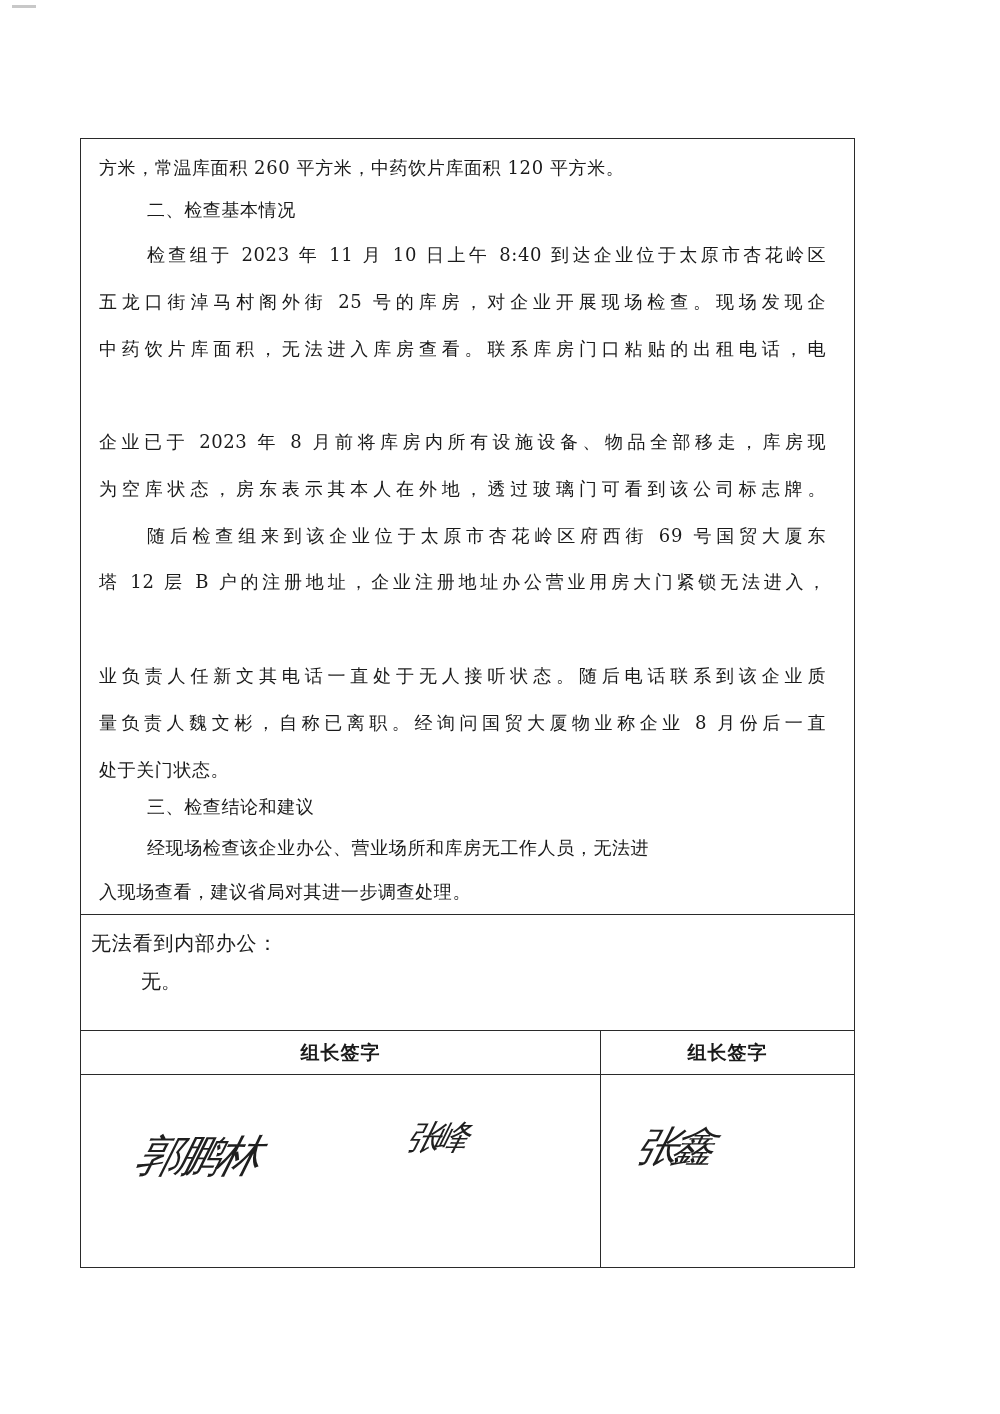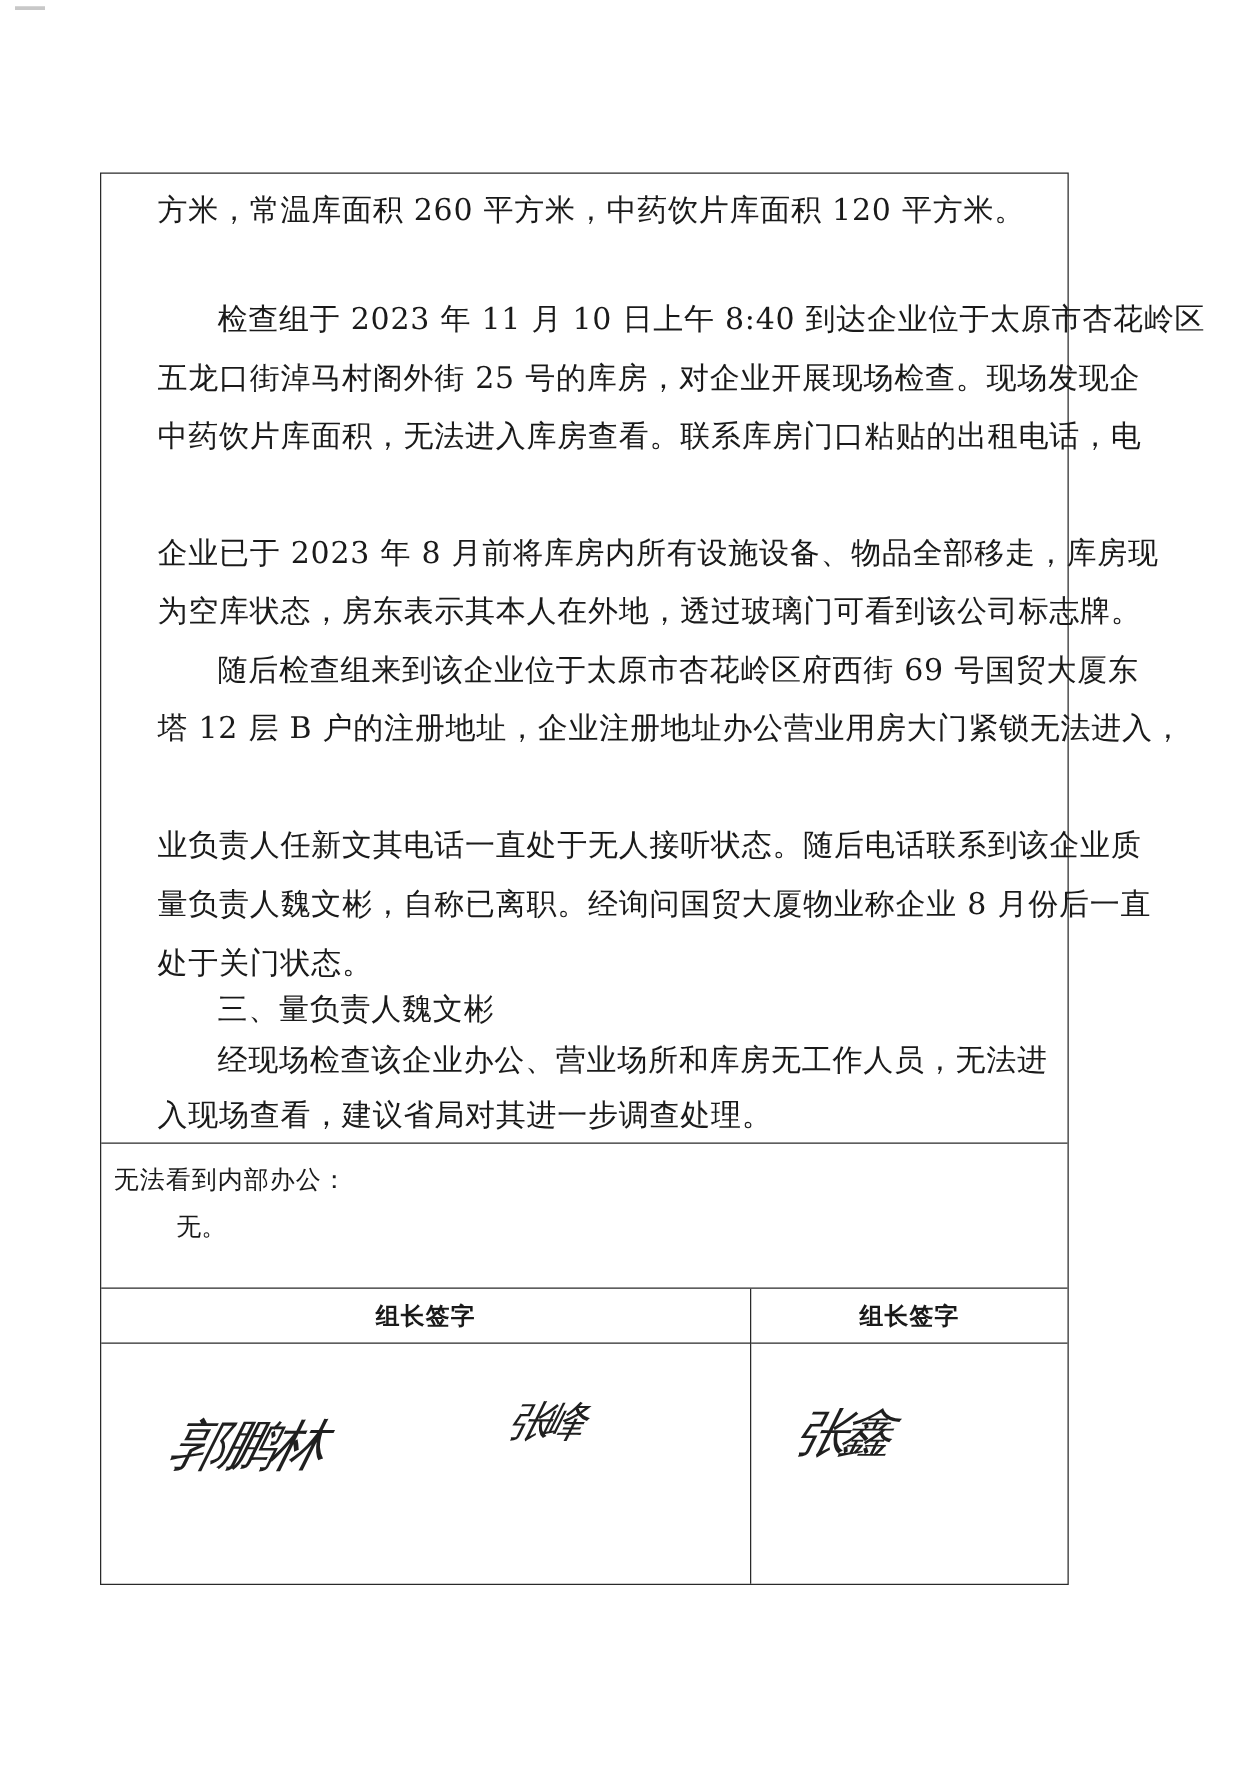--- a/index.html
+++ b/index.html
@@ -38,25 +38,24 @@
     top: 0;
     width: 100%;
     height: 776px;
     border-bottom: 1.5px solid #2a2a2a;
     box-sizing: border-box;
   }
   .line {
     position: absolute;
     left: 18px;
     right: 28px;
-    font-size: 24px;
+    font-size: 18px;
     line-height: 30px;
     white-space: nowrap;
     letter-spacing: 0.6px;
-    margin-left: 27px;
   }
   .indent { left: 66px; }
   .justify {
     text-align: justify;
     text-align-last: justify;
   }
   .notes-cell {
     position: absolute;
     left: 0;
     top: 776px;
@@ -117,31 +116,32 @@
 </style>
 </head>
 <body>
 
 <div class="scan-mark"></div>
 
 <div class="sheet">
 
   <div class="body-cell">
     <div class="line" style="top: 14px;">方米，常温库面积 260 平方米，中药饮片库面积 120 平方米。</div>
+    <div class="line indent" style="top: 56px;">二、检查基本情况</div>
     <div class="line indent justify" style="top: 101px;">检查组于 2023 年 11 月 10 日上午 8:40 到达企业位于太原市杏花岭区</div>
     <div class="line justify" style="top: 148px;">五龙口街淖马村阁外街 25 号的库房，对企业开展现场检查。现场发现企</div>
     <div class="line justify" style="top: 195px;">中药饮片库面积，无法进入库房查看。联系库房门口粘贴的出租电话，电</div>
     <div class="line justify" style="top: 288px;">企业已于 2023 年 8 月前将库房内所有设施设备、物品全部移走，库房现</div>
     <div class="line justify" style="top: 335px;">为空库状态，房东表示其本人在外地，透过玻璃门可看到该公司标志牌。</div>
     <div class="line indent justify" style="top: 382px;">随后检查组来到该企业位于太原市杏花岭区府西街 69 号国贸大厦东</div>
     <div class="line justify" style="top: 428px;">塔 12 层 B 户的注册地址，企业注册地址办公营业用房大门紧锁无法进入，</div>
     <div class="line justify" style="top: 522px;">业负责人任新文其电话一直处于无人接听状态。随后电话联系到该企业质</div>
     <div class="line justify" style="top: 569px;">量负责人魏文彬，自称已离职。经询问国贸大厦物业称企业 8 月份后一直</div>
     <div class="line" style="top: 616px;">处于关门状态。</div>
-    <div class="line indent" style="top: 653px;">三、量负责人魏文彬</div>
+    <div class="line indent" style="top: 653px;">三、检查结论和建议</div>
     <div class="line indent" style="top: 694px;">经现场检查该企业办公、营业场所和库房无工作人员，无法进</div>
     <div class="line" style="top: 738px;">入现场查看，建议省局对其进一步调查处理。</div>
   </div>
 
   <div class="notes-cell">
     <div class="notes-label">无法看到内部办公：</div>
     <div class="notes-value">无。</div>
   </div>
 
   <div class="sig-header members">组长签字</div>

